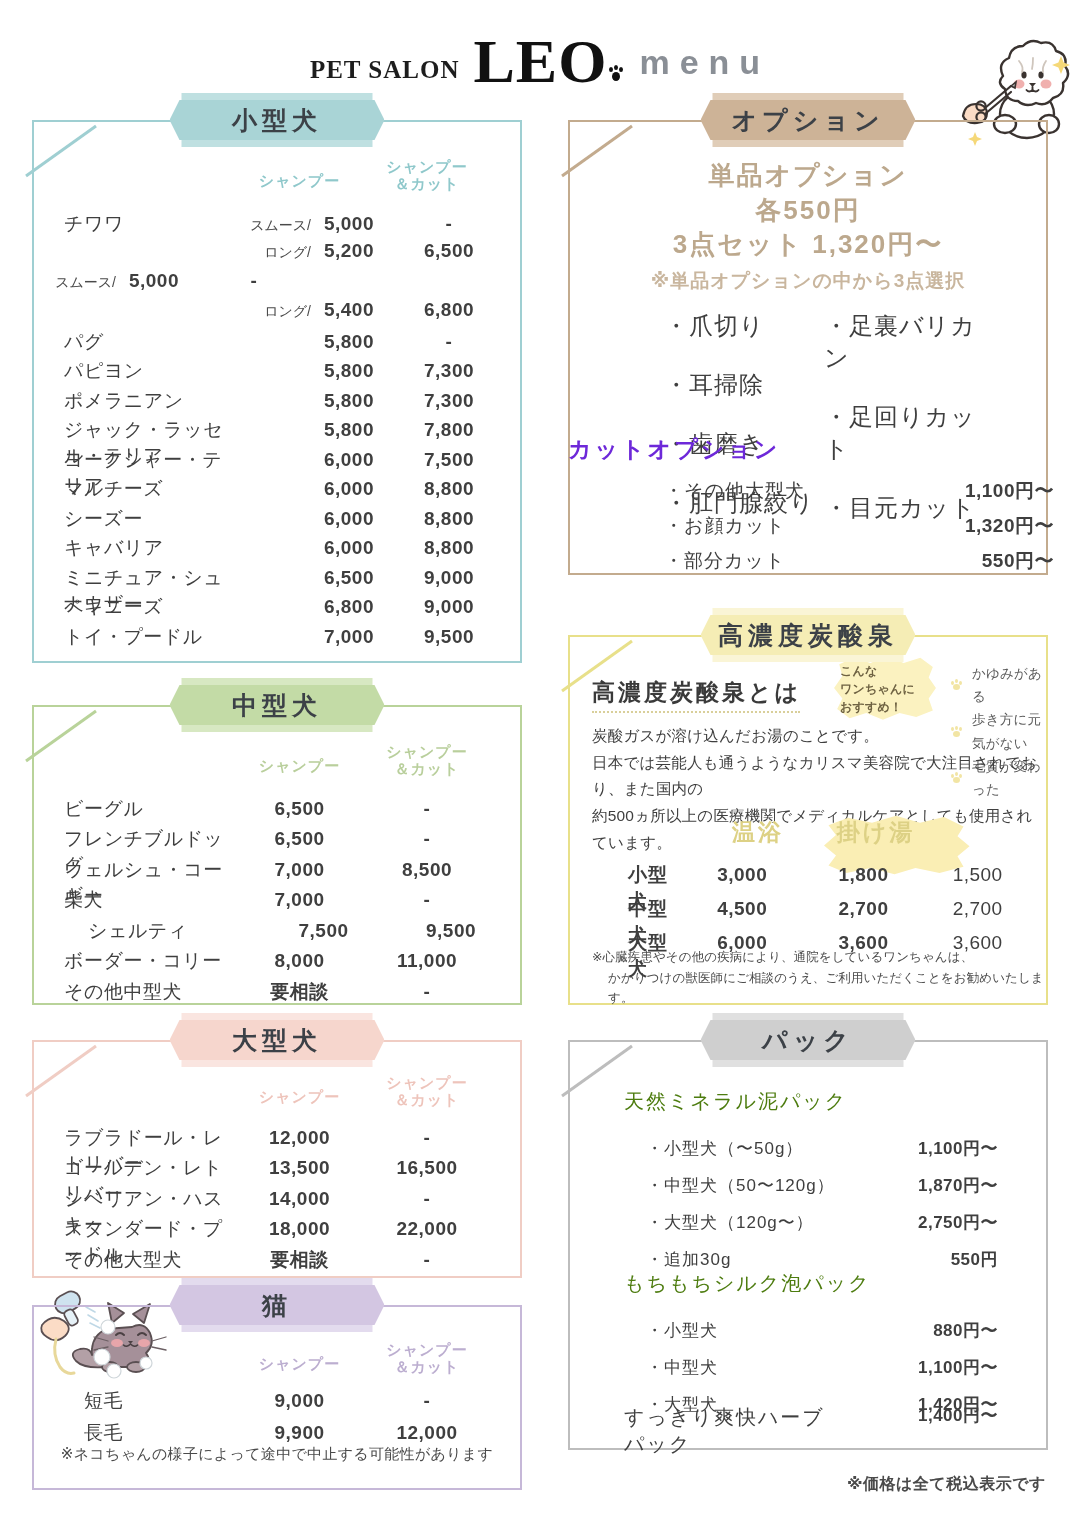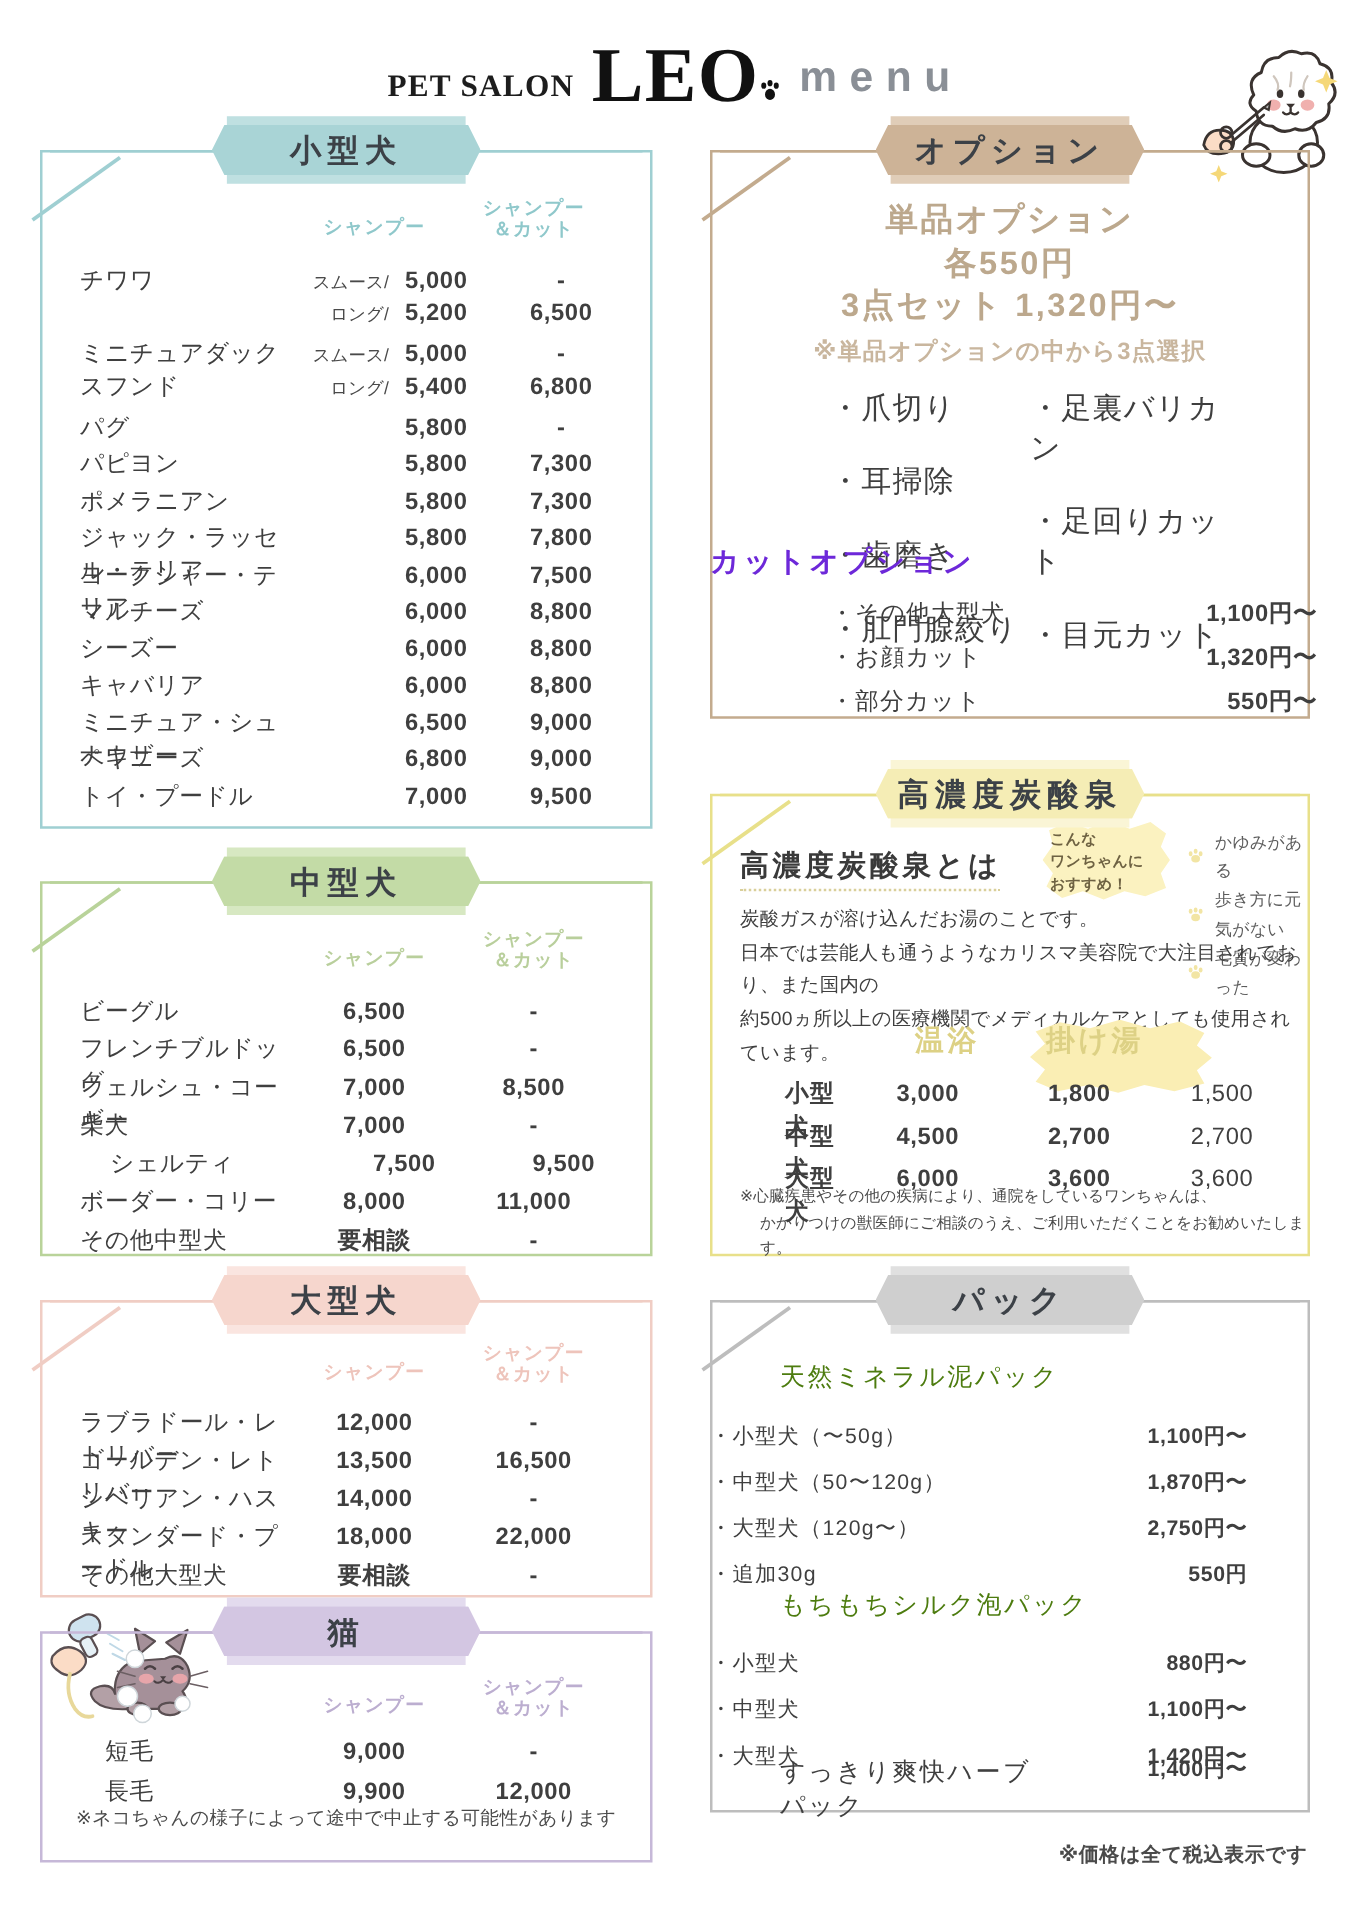--- a/index.html
+++ b/index.html
@@ -196,21 +196,21 @@
 
   
   #panel-pack{left:568px;top:1040px;width:480px;height:410px;}
   #panel-pack .frame{border-color:#bdbdbd;}
   #panel-pack .ribbon .rb-body{background:#cfcfcf;}
   #panel-pack .ribbon .rb-top,#panel-pack .ribbon .rb-bot{background:#e0e0e0;}
   #panel-pack .ribbon-line{background:#bdbdbd;}
   .pk-group{position:absolute;left:0;right:0;}
   .pk-title{font-size:20px;color:#4d7c0f;letter-spacing:2px;padding-left:56px;font-weight:500;}
   .pk-row{display:flex;font-size:17px;color:#3f3f3f;}
-  .pk-row .pl{width:270px;box-sizing:border-box;letter-spacing:1px;}
+  .pk-row .pl{width:270px;padding-left:78px;box-sizing:border-box;letter-spacing:1px;}
   .pk-row .pv{width:160px;text-align:right;font-weight:700;letter-spacing:.5px;}
   .pk-single{display:flex;font-size:20px;color:#3f3f3f;}
   .pk-single .pl{width:270px;padding-left:56px;box-sizing:border-box;letter-spacing:2px;}
   .pk-single .pv{width:160px;text-align:right;font-weight:700;font-size:17px;letter-spacing:.5px;}
 
   .tax-note{
     position:absolute;right:34px;top:1474px;font-size:16px;color:#4a4a4a;
     font-weight:700;letter-spacing:.5px;
   }
   .illus{position:absolute;}
@@ -289,21 +289,20 @@
             <div class="v1 narrow">5,000</div>
             <div class="v2">-</div>
           </div>
           <div class="prow" style="height: 29.5px;">
             <div class="name"></div>
             <div class="sub">ロング/</div>
             <div class="v1 narrow">5,200</div>
             <div class="v2">6,500</div>
           </div>
           <div class="prow" style="height: 29.5px;">
-            <div class="name">ミニチュアダックスフンド</div>
             <div class="sub">スムース/</div>
             <div class="v1 narrow">5,000</div>
             <div class="v2">-</div>
           </div>
           <div class="prow" style="height: 29.5px;">
             <div class="name"></div>
             <div class="sub">ロング/</div>
             <div class="v1 narrow">5,400</div>
             <div class="v2">6,800</div>
           </div>

